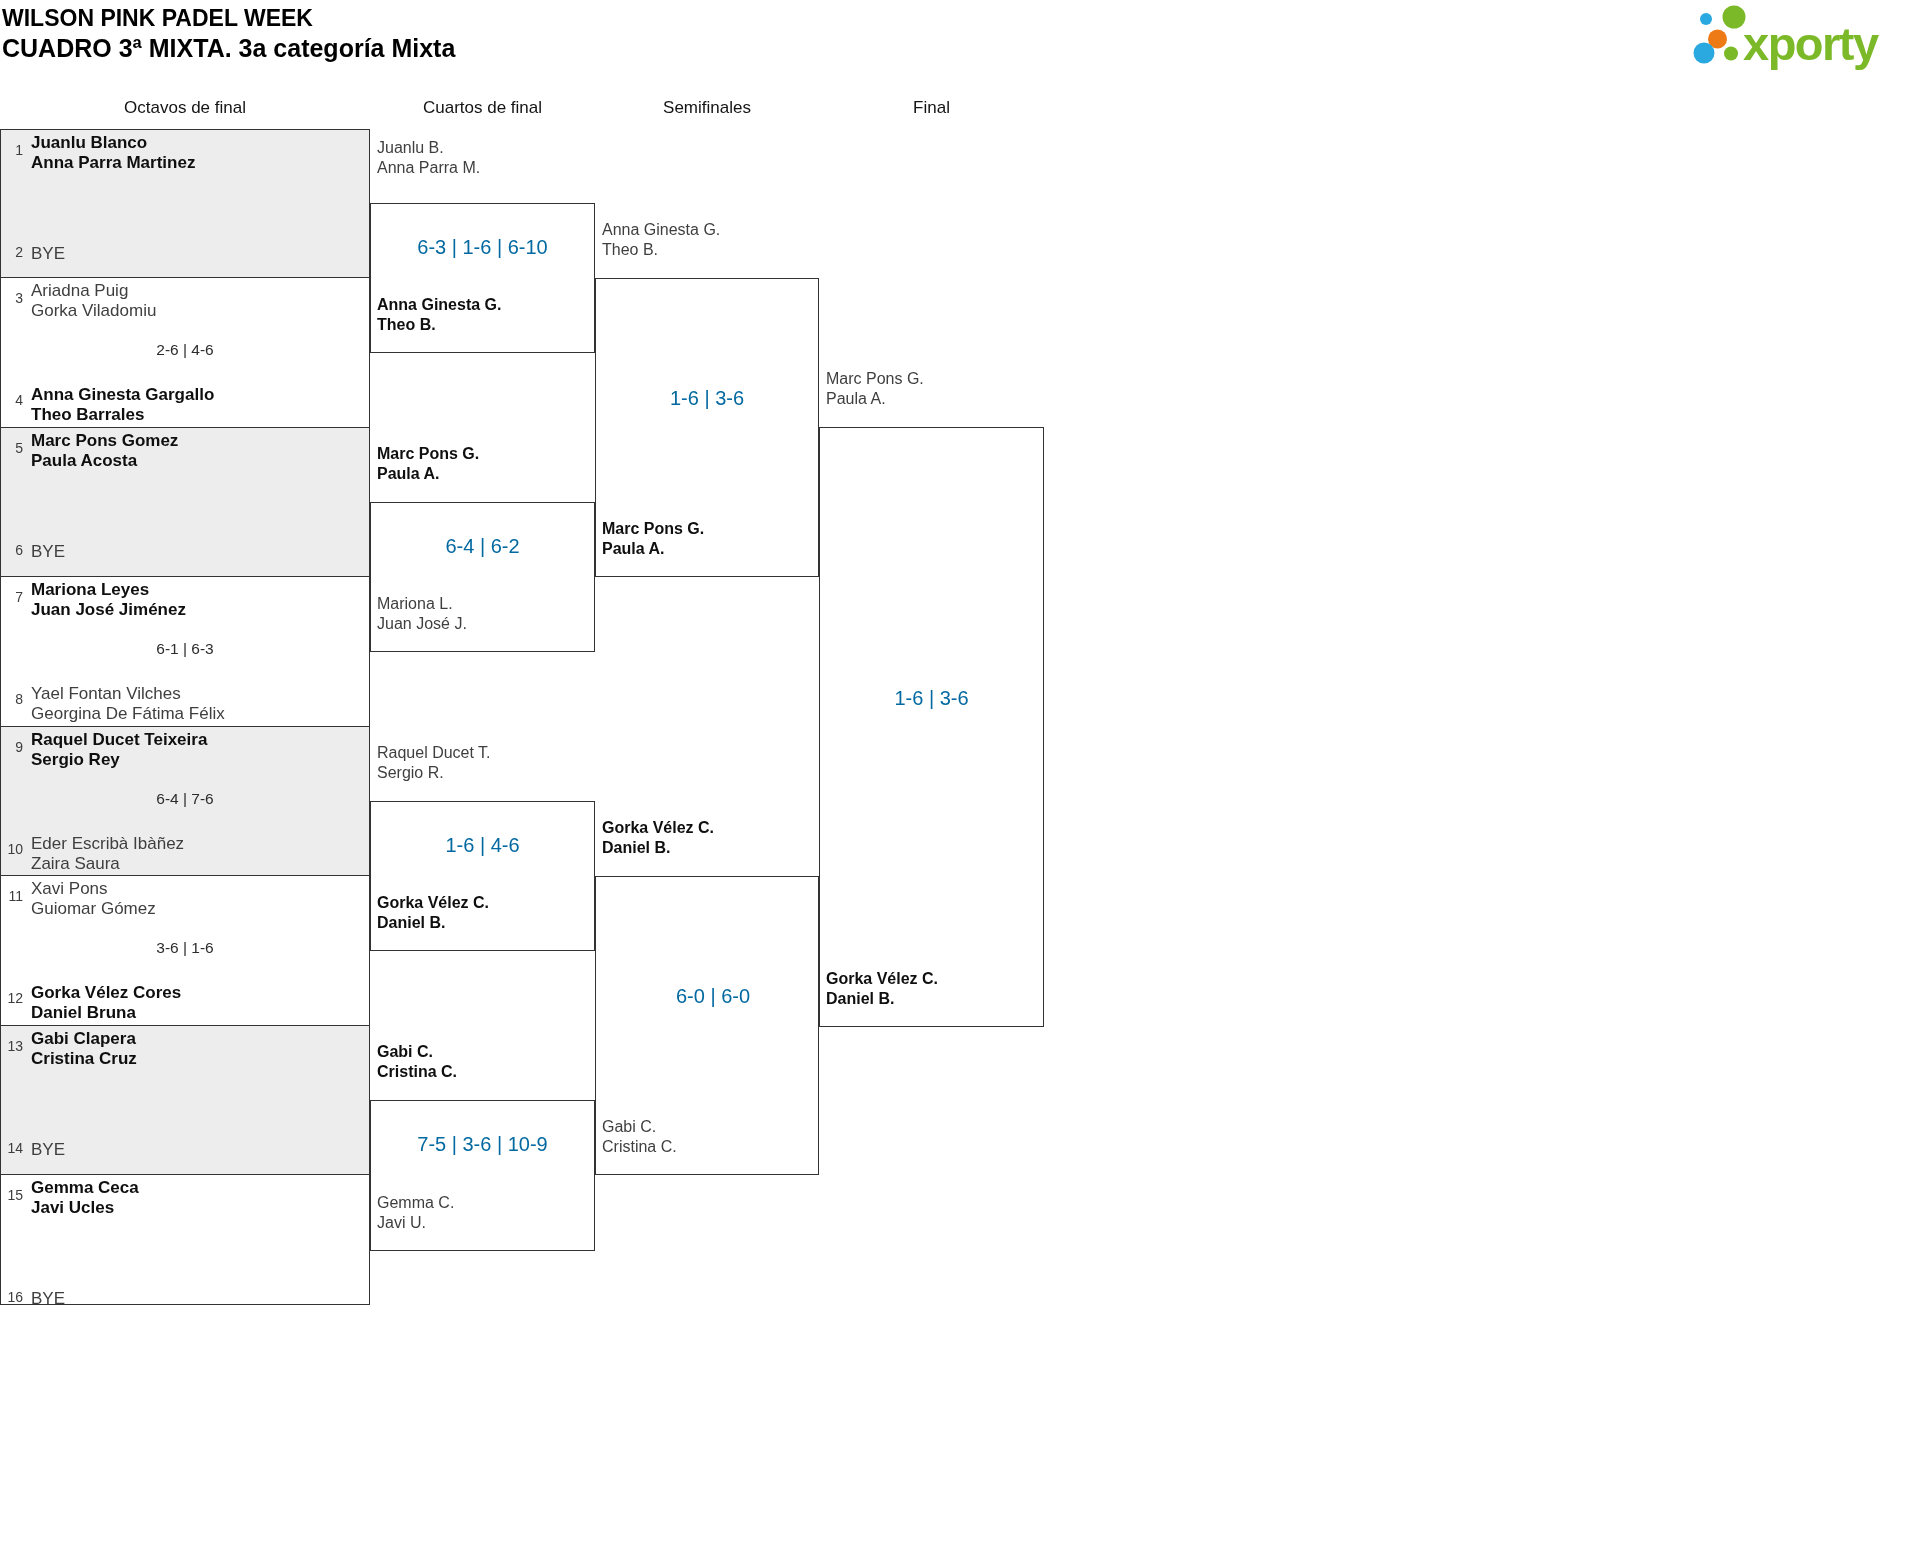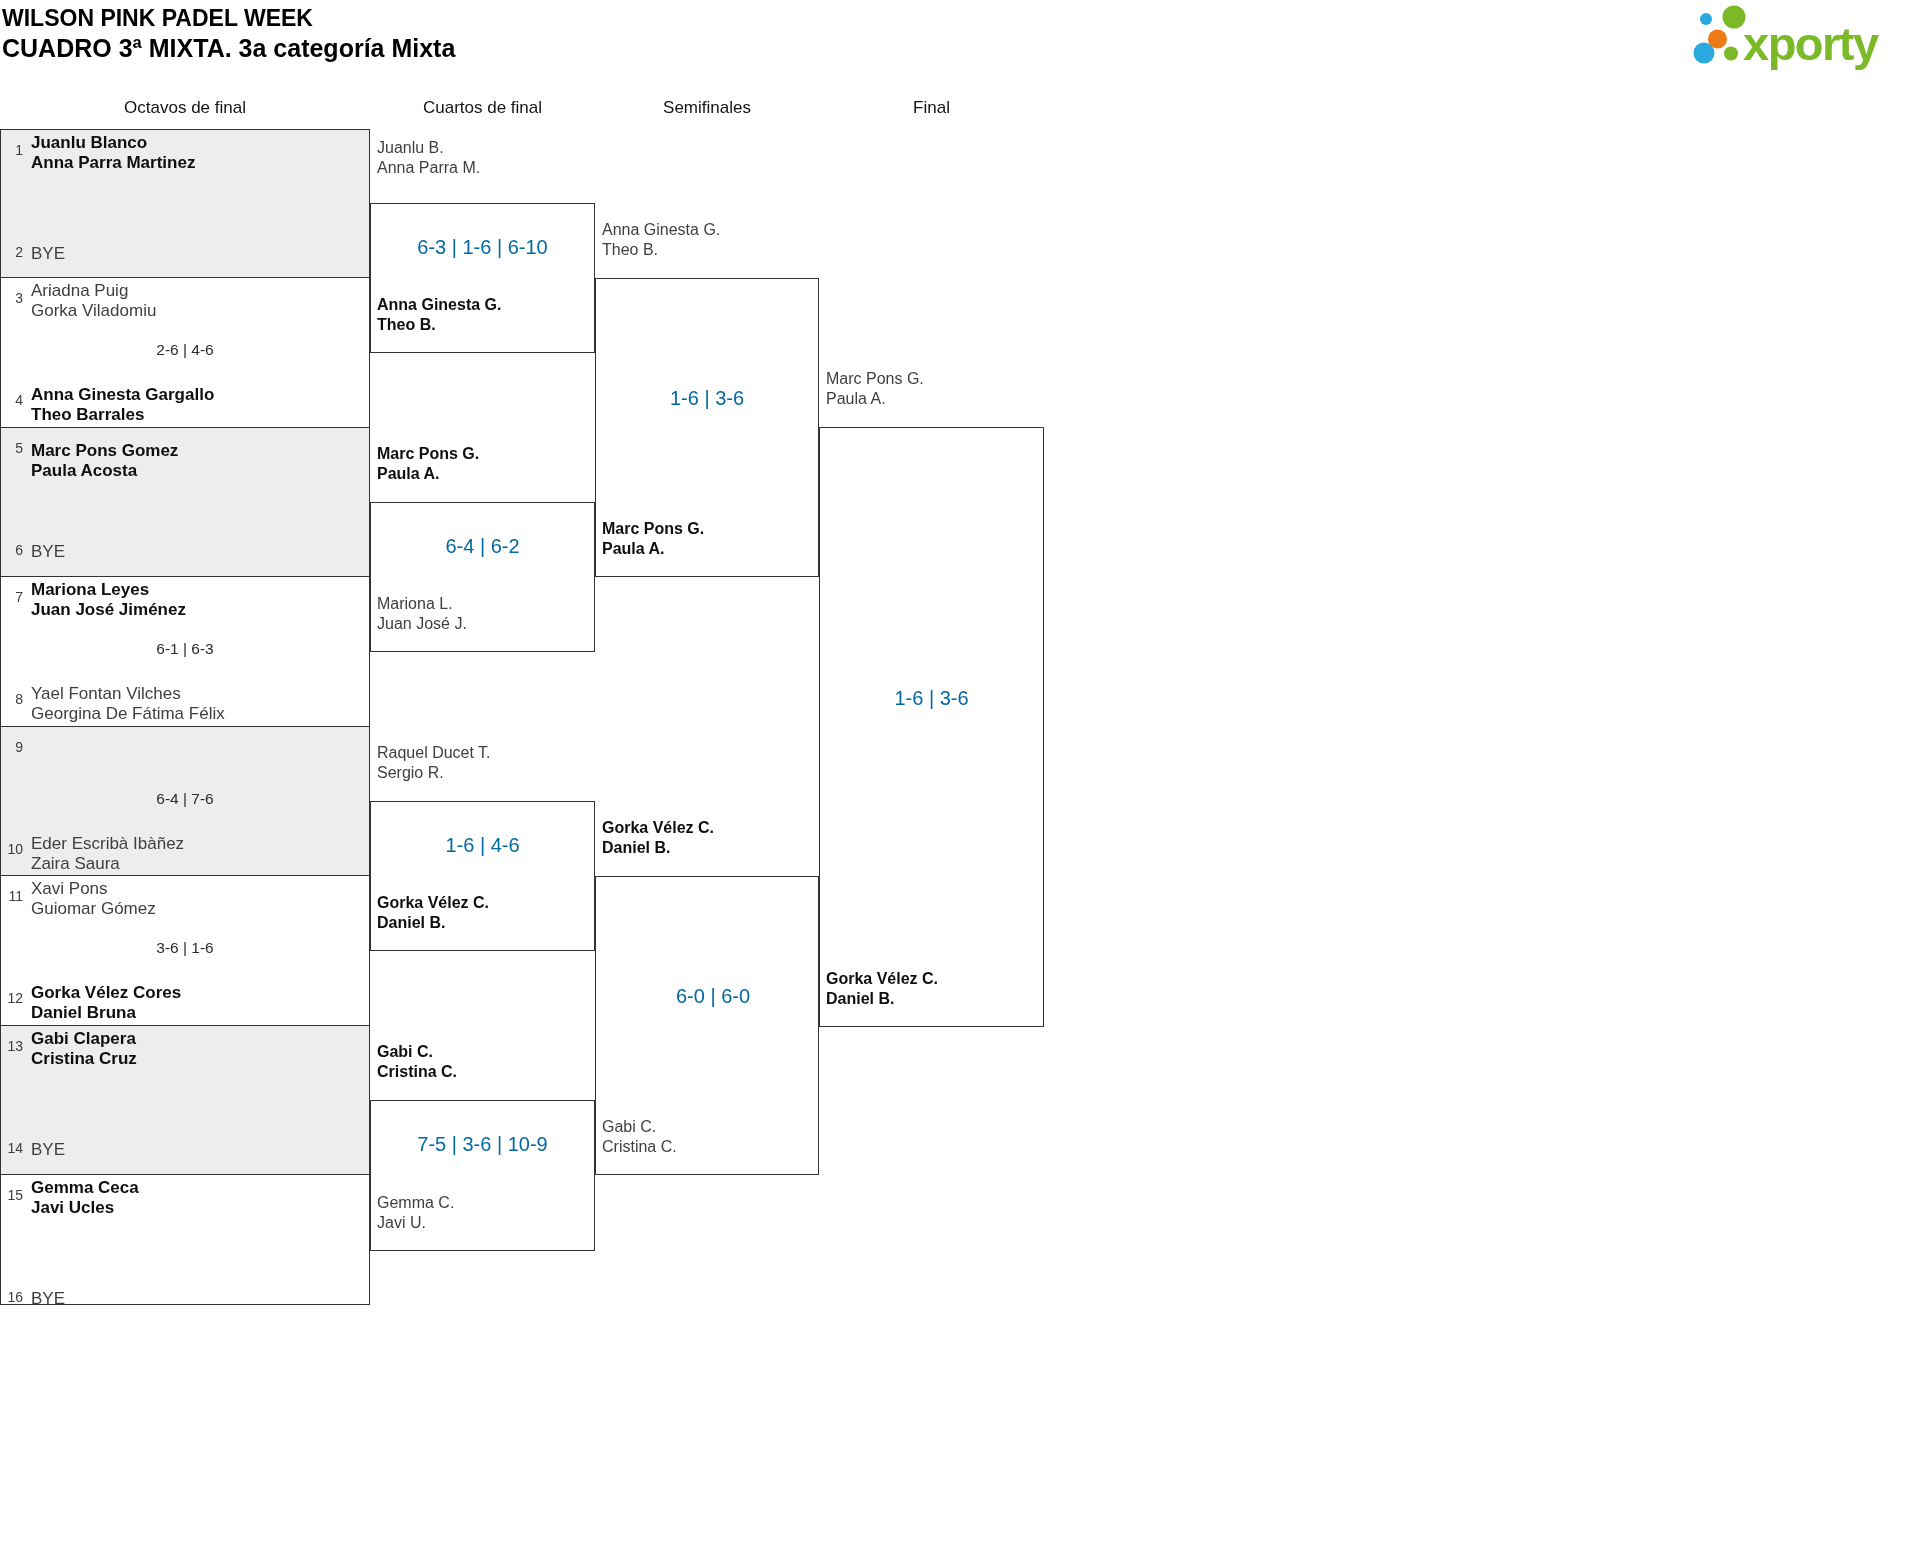--- a/index.html
+++ b/index.html
@@ -72,38 +72,40 @@
     <div class="team" style="top:3px">Ariadna Puig
 Gorka Viladomiu</div>
     <div class="score">2-6 | 4-6</div>
     <span class="seed" style="top:114px">4</span>
     <div class="team w" style="top:107px">Anna Ginesta Gargallo
 Theo Barrales</div>
   </div>
 
   <div class="r1box shaded" style="top:428px;height:149px">
     <span class="seed" style="top:12px">5</span>
-    <div class="team w" style="top:13px">Marc Pons Gomez
+    <div class="team w" style="top:3px">Marc Pons Gomez
 Paula Acosta</div>
     <span class="seed" style="top:114px">6</span>
     <div class="team" style="top:114px">BYE</div>
   </div>
 
   <div class="r1box" style="top:577px;height:150px">
     <span class="seed" style="top:12px">7</span>
     <div class="team w" style="top:3px">Mariona Leyes
 Juan José Jiménez</div>
     <div class="score">6-1 | 6-3</div>
     <span class="seed" style="top:114px">8</span>
     <div class="team" style="top:107px">Yael Fontan Vilches
 Georgina De Fátima Félix</div>
   </div>
 
   <div class="r1box shaded" style="top:727px;height:149px">
     <span class="seed" style="top:12px">9</span>
+    <div class="team w" style="top:3px">Raquel Ducet Teixeira
+Sergio Rey</div>
     <div class="score">6-4 | 7-6</div>
     <span class="seed" style="top:114px">10</span>
     <div class="team" style="top:107px">Eder Escribà Ibàñez
 Zaira Saura</div>
   </div>
 
   <div class="r1box" style="top:876px;height:150px">
     <span class="seed" style="top:12px">11</span>
     <div class="team" style="top:3px">Xavi Pons
 Guiomar Gómez</div>

